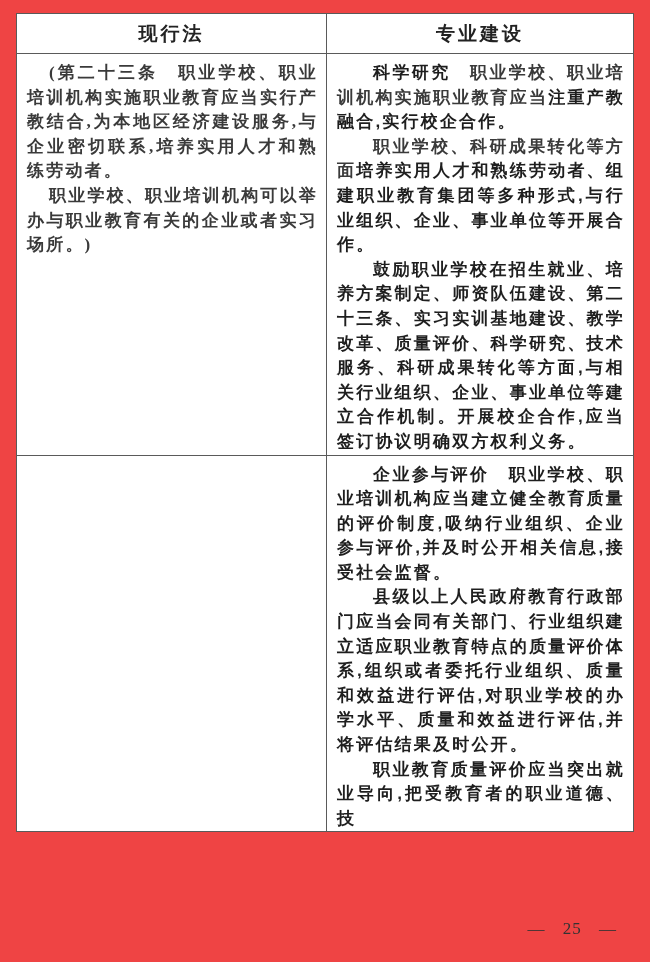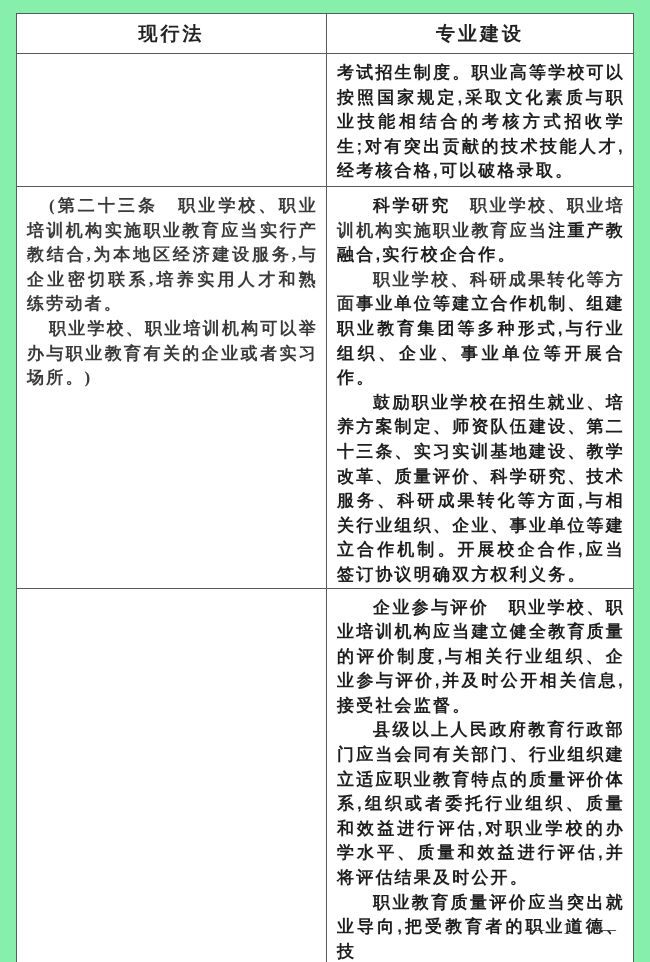--- a/index.html
+++ b/index.html
@@ -5,21 +5,21 @@
   * { box-sizing: border-box; }
   html, body { margin: 0; padding: 0; }
   body {
     width: 650px; height: 962px;
     background: #ffffff;
     font-family: "Liberation Serif", "DejaVu Serif", serif;
   }
   .sheet {
     position: relative;
     width: 650px; height: 962px;
-    background: #86efac;
+    background: #ef4444;
     overflow: hidden;
   }
   table.law-table {
     position: absolute;
     left: 16px; top: 13px;
     width: 617px;
     border-collapse: collapse;
     table-layout: fixed;
     background: #ffffff;
   }
@@ -83,41 +83,35 @@
       <col style="width:310px">
       <col style="width:307px">
     </colgroup>
     <thead>
       <tr>
         <th>现行法</th>
         <th>专业建设</th>
       </tr>
     </thead>
     <tbody id="table-body">
-        <tr class="row-0">
-          <td class="cell-left"></td>
-          <td class="cell-right">
-            <p class="para"><span class="seg-bold">考试招生制度。职业高等学校可以按照国家规定,采取文化素质与职业技能相结合的考核方式招收学生;对有突出贡献的技术技能人才,经考核合格,可以破格录取。</span></p>
-          </td>
-        </tr>
         <tr class="row-1">
           <td class="cell-left">
             <p class="para indent"><span class="seg-light">(第二十三条　职业学校、职业培训机构实施职业教育应当实行产教结合,为本地区经济建设服务,与企业密切联系,培养实用人才和熟练劳动者。</span></p>
             <p class="para indent"><span class="seg-light">职业学校、职业培训机构可以举办与职业教育有关的企业或者实习场所。)</span></p>
           </td>
           <td class="cell-right">
             <p class="para indent"><span class="seg-bold">科学研究　</span><span class="seg-light">职业学校、职业培训机构实施职业教育应当</span><span class="seg-bold">注重产教融合,实行校企合作。</span></p>
-            <p class="para indent"><span class="seg-light">职业学校、科研成果转化等方面</span><span class="seg-bold">事业单位等建立合作机制、组建职业教育集团等多种形式,与行业组织、企业、事业单位等开展合作。</span></p>
+            <p class="para indent"><span class="seg-light">职业学校、科研成果转化等方面</span><span class="seg-bold">培养实用人才和熟练劳动者、组建职业教育集团等多种形式,与行业组织、企业、事业单位等开展合作。</span></p>
             <p class="para indent"><span class="seg-bold">鼓励职业学校在招生就业、培养方案制定、师资队伍建设、第二十三条、实习实训基地建设、教学改革、质量评价、科学研究、技术服务、科研成果转化等方面,与相关行业组织、企业、事业单位等建立合作机制。开展校企合作,应当签订协议明确双方权利义务。</span></p>
           </td>
         </tr>
         <tr class="row-2">
           <td class="cell-left"></td>
           <td class="cell-right">
-            <p class="para indent"><span class="seg-bold">企业参与评价　</span><span class="seg-bold">职业学校、职业培训机构应当建立健全教育质量的评价制度,与相关行业组织、企业参与评价,并及时公开相关信息,接受社会监督。</span></p>
+            <p class="para indent"><span class="seg-bold">企业参与评价　</span><span class="seg-bold">职业学校、职业培训机构应当建立健全教育质量的评价制度,吸纳行业组织、企业参与评价,并及时公开相关信息,接受社会监督。</span></p>
             <p class="para indent"><span class="seg-bold">县级以上人民政府教育行政部门应当会同有关部门、行业组织建立适应职业教育特点的质量评价体系,组织或者委托行业组织、质量和效益进行评估,对职业学校的办学水平、质量和效益进行评估,并将评估结果及时公开。</span></p>
             <p class="para indent"><span class="seg-bold">职业教育质量评价应当突出就业导向,把受教育者的职业道德、技</span></p>
           </td>
         </tr>
       </tbody>
   </table>
-  <div class="page-number">— 19 —</div>
+  <div class="page-number">— 25 —</div>
 </div>
 
 </body></html>

